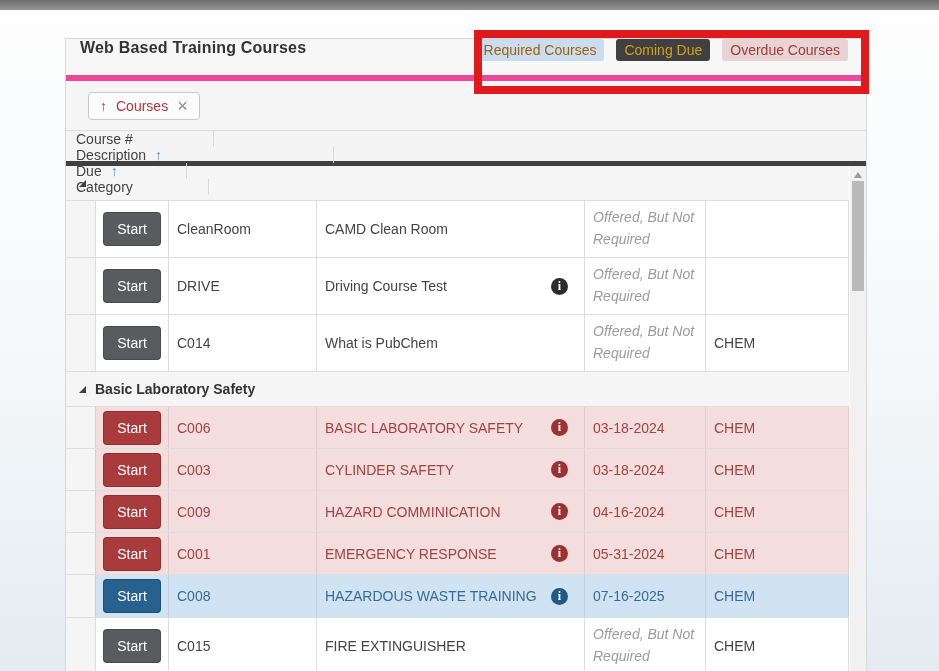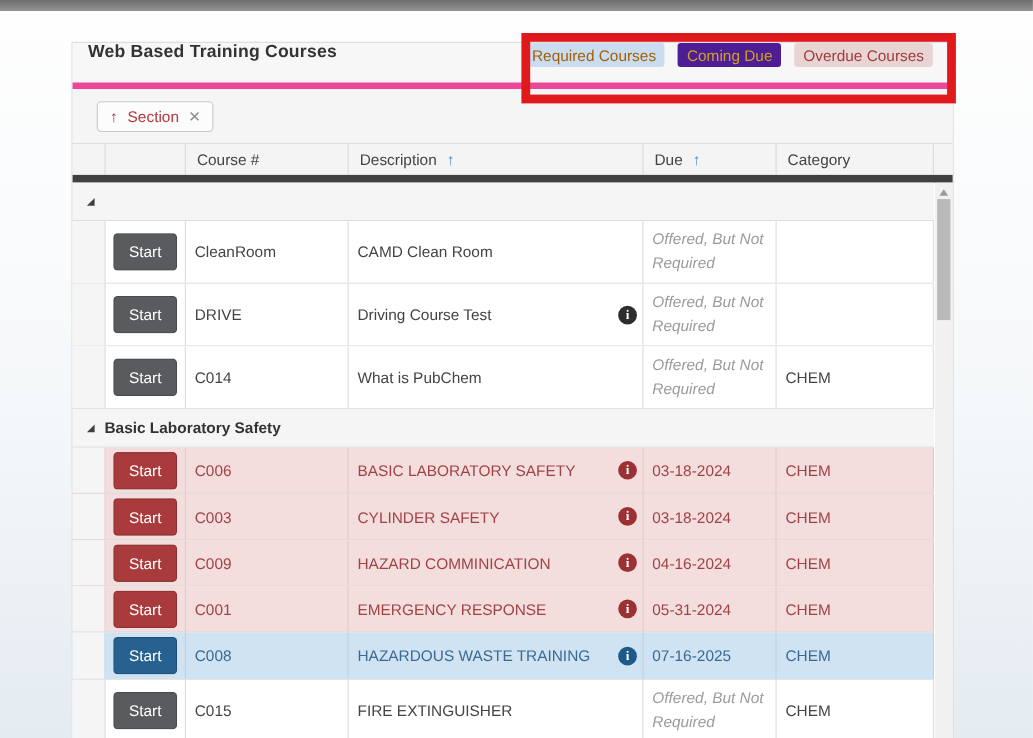--- a/index.html
+++ b/index.html
@@ -15,35 +15,35 @@
   .card { position:absolute; left:65px; top:38px; width:802px; height:640px;
     background:#fff; border:1px solid #d8d8d8; }
 
   
   .card-header { height:42px; background:#f7f7f7; border-bottom:6px solid #ec4899;
     display:flex; align-items:flex-start; padding:0 14px;gap:44px; }
   .card-title { font-size:16px; font-weight:bold; color:#333; letter-spacing:.2px; }
   .legend { margin-left:auto; display:flex; gap:12px; padding-right:4px; }
   .badge { font-size:14px; padding:3px 8px; border-radius:3px; white-space:nowrap; }
   .b-req  { background:#c9dcf0; color:#a16207; }
-  .b-due  { background:#4c1d95; color:#cfa11c; }
+  .b-due  { background:#404040; color:#cfa11c; }
   .b-over { background:#e9d4d4; color:#a03c3e; }
 
   
   .filter-bar { height:50px; background:#f5f5f5; border-bottom:1px solid #ddd;
     display:flex; align-items:center; padding-left:22px; }
   .chip { display:inline-flex; align-items:center; gap:9px; background:#fcfcfc;
     border:1px solid #c9c9c9; border-radius:4px; padding:5px 11px; font-size:14px; cursor:pointer; }
   .chip-arrow { color:#b4363a; font-size:14px; }
   .chip-label { color:#b4363a; }
   .chip-close { color:#8a8a8a; font-size:18px; line-height:12px; cursor:pointer; }
 
   
   .grid { position:relative; height:547px; }
-  .grid-header { height:35px; display:flex; background:#f4f4f4; border-bottom:7px solid #404040; }
+  .grid-header { height:35px; display:flex; background:#f4f4f4; border-bottom:5px solid #404040;flex-direction:column; }
   .hcell { display:flex; align-items:center; padding-left:10px; gap:9px;
     border-right:1px solid #d9d9d9; font-size:14px; color:#444; cursor:pointer; }
   .hcell.empty { cursor:default; }
   .corner { flex:1; border-right:none; cursor:default; }
   .sort-arrow { color:#4a90d9; font-size:14px; }
 
   .c0 { width:30px;  padding-left:0; }
   .c1 { width:73px; }
   .c2 { width:148px; }
   .c3 { width:268px; }
@@ -56,21 +56,21 @@
   .gname { font-size:14px; font-weight:bold; color:#333; }
   .tri { width:0; height:0; border-left:7px solid transparent;
     border-bottom:7px solid #3f3f3f; cursor:pointer; }
 
   .row { display:flex; border-bottom:1px solid #ddd; height:42px; font-size:14px; background:#fff; }
   .row.tall { height:57px; }
   .row.required { height:43px; }
   .cell { display:flex; align-items:center; padding-left:8px; border-right:1px solid #ddd; overflow:hidden; }
   .cell.indent { background:#f5f5f5; padding-left:0; }
   .cell.action { justify-content:center; padding-left:0; }
-  .cell.desc { justify-content:space-between; padding-right:5px; }
+  .cell.desc { justify-content:space-between; padding-right:16px; }
 
   .row.none { background:#fff; color:#444; }
   .row.overdue { background:#f3dddd; color:#a04345; }
   .row.overdue .cell { border-right-color:#e3cbcb; border-bottom-color:#e3cbcb; }
   .row.required { background:#cfe3f2; color:#3a6a93; }
   .row.required .cell { border-right-color:#bcd3e4; }
 
   .cell.due.optional { font-style:italic; color:#9b9b9b; line-height:1.55; padding-right:6px; }
 
   .start-btn { border:1px solid rgba(0,0,0,.18); border-radius:4px; color:#fff;
@@ -109,21 +109,21 @@
     <div class="legend">
       <span class="badge b-req">Required Courses</span>
       <span class="badge b-due">Coming Due</span>
       <span class="badge b-over">Overdue Courses</span>
     </div>
   </div>
 
   <div class="filter-bar">
     <div class="chip">
       <span class="chip-arrow">↑</span>
-      <span class="chip-label">Section</span>
+      <span class="chip-label">Courses</span>
       <span class="chip-close">×</span>
     </div>
   </div>
 
   <div class="grid">
     <div class="grid-header">
         <div class="hcell c0 empty"></div>
         <div class="hcell c1 empty"></div>
         <div class="hcell c2">
           <span>Course #</span>

